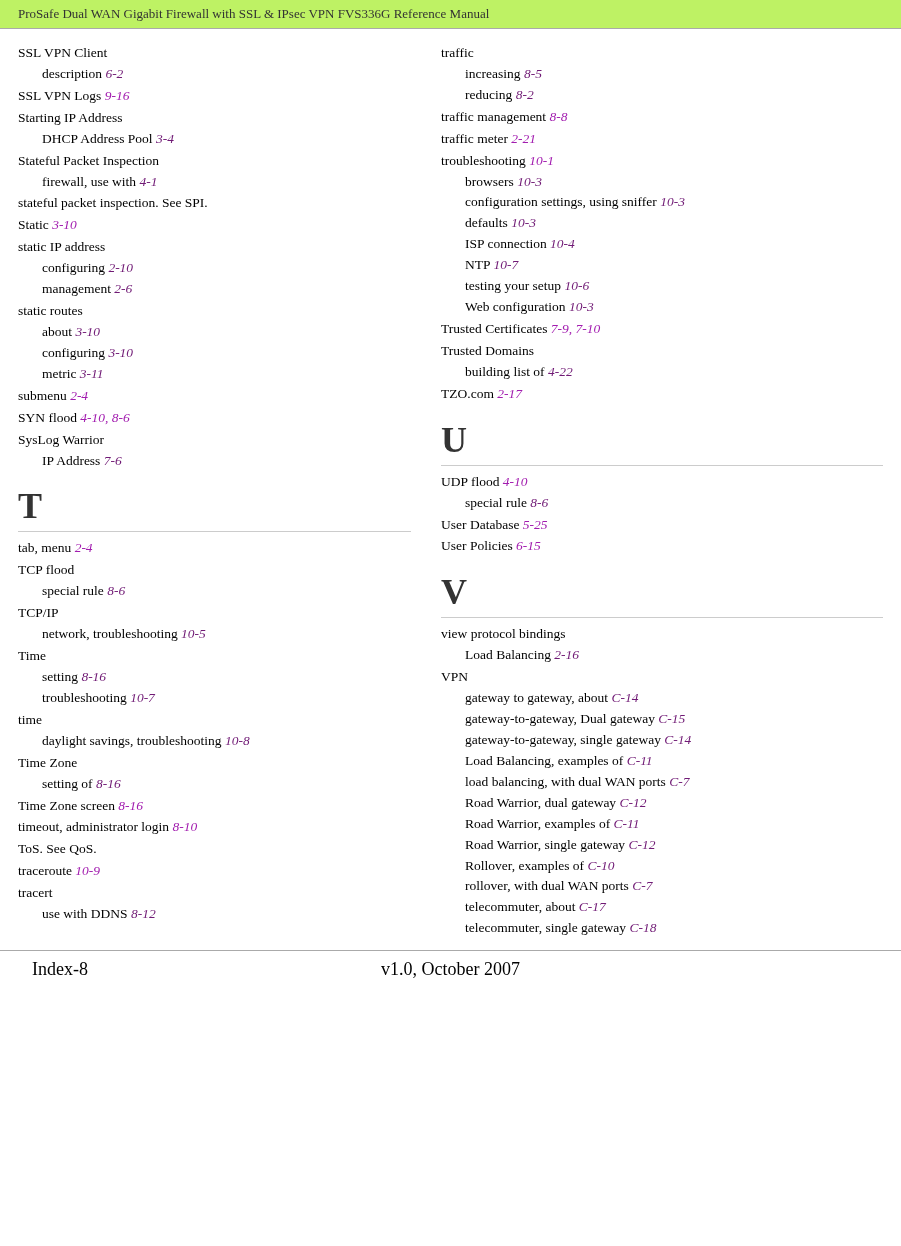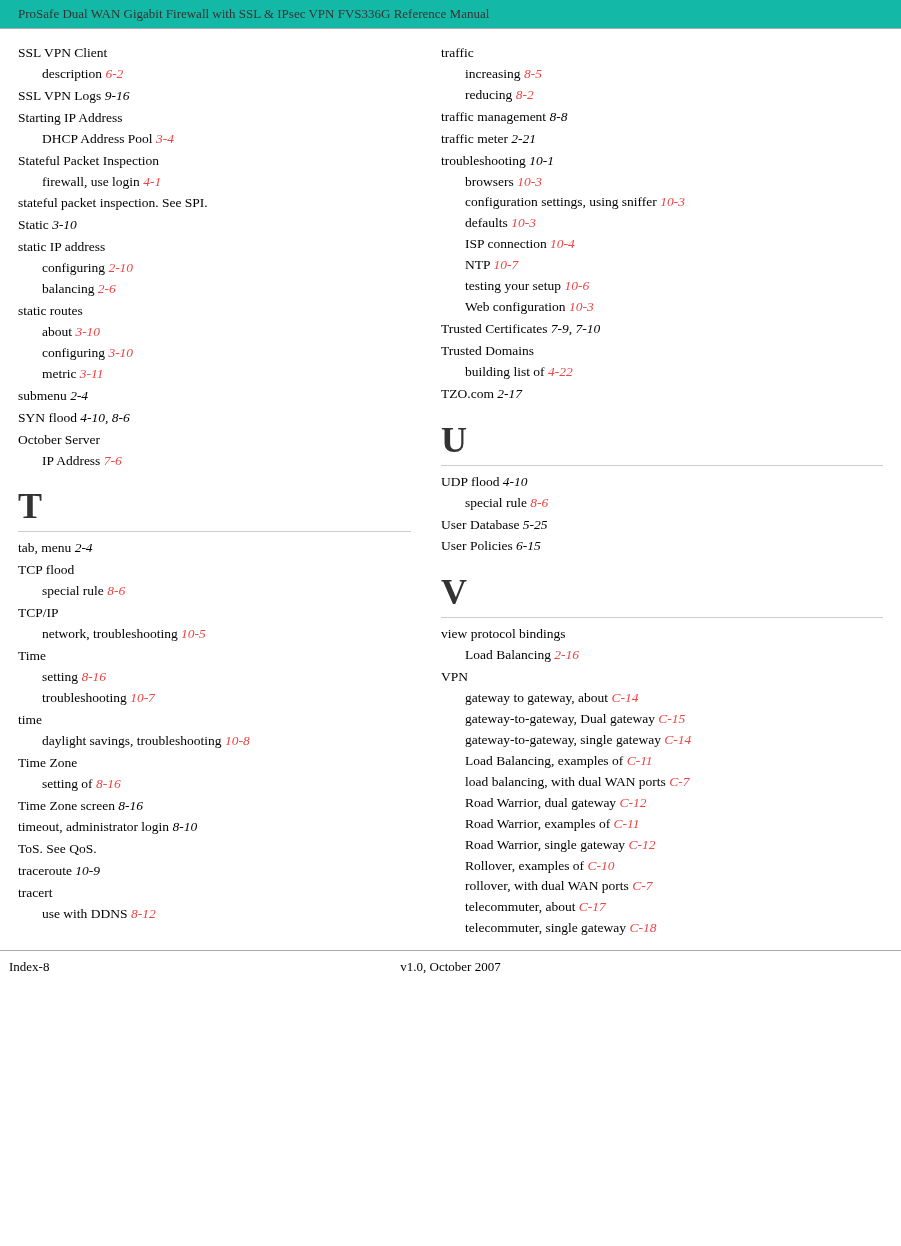--- a/index.html
+++ b/index.html
@@ -6,33 +6,33 @@
     body {
       font-family: Times New Roman, Times, serif;
       font-size: 13.5px;
       color: #000;
       background: #fff;
       width: 901px;
       min-height: 1246px;
       padding: 0;
     }
     .page-header {
-      background: #14b8a6;
+      background: #bef264;
       border-bottom: 1px solid #aaa;
       padding: 6px 18px;
       font-size: 13px;
       font-weight: normal;
       color: #333;
       display: flex;
       align-items: center;
     }
     .page-footer {
       border-top: 1px solid #aaa;
-      padding: 8px 9px;
-      font-size: 13px;
+      padding: 8px 32px;
+      font-size: 18px;
       display: flex;
       justify-content: space-between;
       align-items: flex-end;
       position: relative;
       margin-top: 10px;
     }
     .content {
       display: flex;
       padding: 14px 18px 0 18px;
       gap: 0;
@@ -49,32 +49,32 @@
       margin-bottom: 1px;
       line-height: 1.55;
     }
     .entry-main {
       display: block;
     }
     .entry-main .label {
       color: #000;
     }
     .entry-main .pageref {
-      color: #000000;
+      color: #a21caf;
       font-style: italic;
     }
     .entry-sub {
       display: block;
       padding-left: 24px;
     }
     .entry-sub .label {
       color: #000;
     }
     .entry-sub .pageref {
-      color: #ef4444;
+      color: #701a75;
       font-style: italic;
     }
     .section-letter {
       font-size: 36px;
       font-weight: bold;
       color: #333;
       margin: 14px 0 4px 0;
       display: block;
     }
     .divider-line {
@@ -100,47 +100,47 @@
     </div>
     <div class="index-entry">
       <span class="entry-main"><span class="label">SSL VPN Logs</span> <span class="pageref">9-16</span></span>
     </div>
     <div class="index-entry">
       <span class="entry-main"><span class="label">Starting IP Address</span></span>
       <span class="entry-sub"><span class="label">DHCP Address Pool</span> <span class="pageref">3-4</span></span>
     </div>
     <div class="index-entry">
       <span class="entry-main"><span class="label">Stateful Packet Inspection</span></span>
-      <span class="entry-sub"><span class="label">firewall, use login</span> <span class="pageref">4-1</span></span>
+      <span class="entry-sub"><span class="label">firewall, use with</span> <span class="pageref">4-1</span></span>
     </div>
     <div class="index-entry">
       <span class="entry-main"><span class="label">stateful packet inspection. See SPI.</span></span>
     </div>
     <div class="index-entry">
       <span class="entry-main"><span class="label">Static</span> <span class="pageref">3-10</span></span>
     </div>
     <div class="index-entry">
       <span class="entry-main"><span class="label">static IP address</span></span>
       <span class="entry-sub"><span class="label">configuring</span> <span class="pageref">2-10</span></span>
-      <span class="entry-sub"><span class="label">balancing</span> <span class="pageref">2-6</span></span>
+      <span class="entry-sub"><span class="label">management</span> <span class="pageref">2-6</span></span>
     </div>
     <div class="index-entry">
       <span class="entry-main"><span class="label">static routes</span></span>
       <span class="entry-sub"><span class="label">about</span> <span class="pageref">3-10</span></span>
       <span class="entry-sub"><span class="label">configuring</span> <span class="pageref">3-10</span></span>
       <span class="entry-sub"><span class="label">metric</span> <span class="pageref">3-11</span></span>
     </div>
     <div class="index-entry">
       <span class="entry-main"><span class="label">submenu</span> <span class="pageref">2-4</span></span>
     </div>
     <div class="index-entry">
       <span class="entry-main"><span class="label">SYN flood</span> <span class="pageref">4-10, 8-6</span></span>
     </div>
     <div class="index-entry">
-      <span class="entry-main"><span class="label">October Server</span></span>
+      <span class="entry-main"><span class="label">SysLog Warrior</span></span>
       <span class="entry-sub"><span class="label">IP Address</span> <span class="pageref">7-6</span></span>
     </div>
 
     <div style="margin-top:12px;">
       <span class="section-letter">T</span>
       <hr class="divider-line">
     </div>
 
     <div class="index-entry">
       <span class="entry-main"><span class="label">tab, menu</span> <span class="pageref">2-4</span></span>

